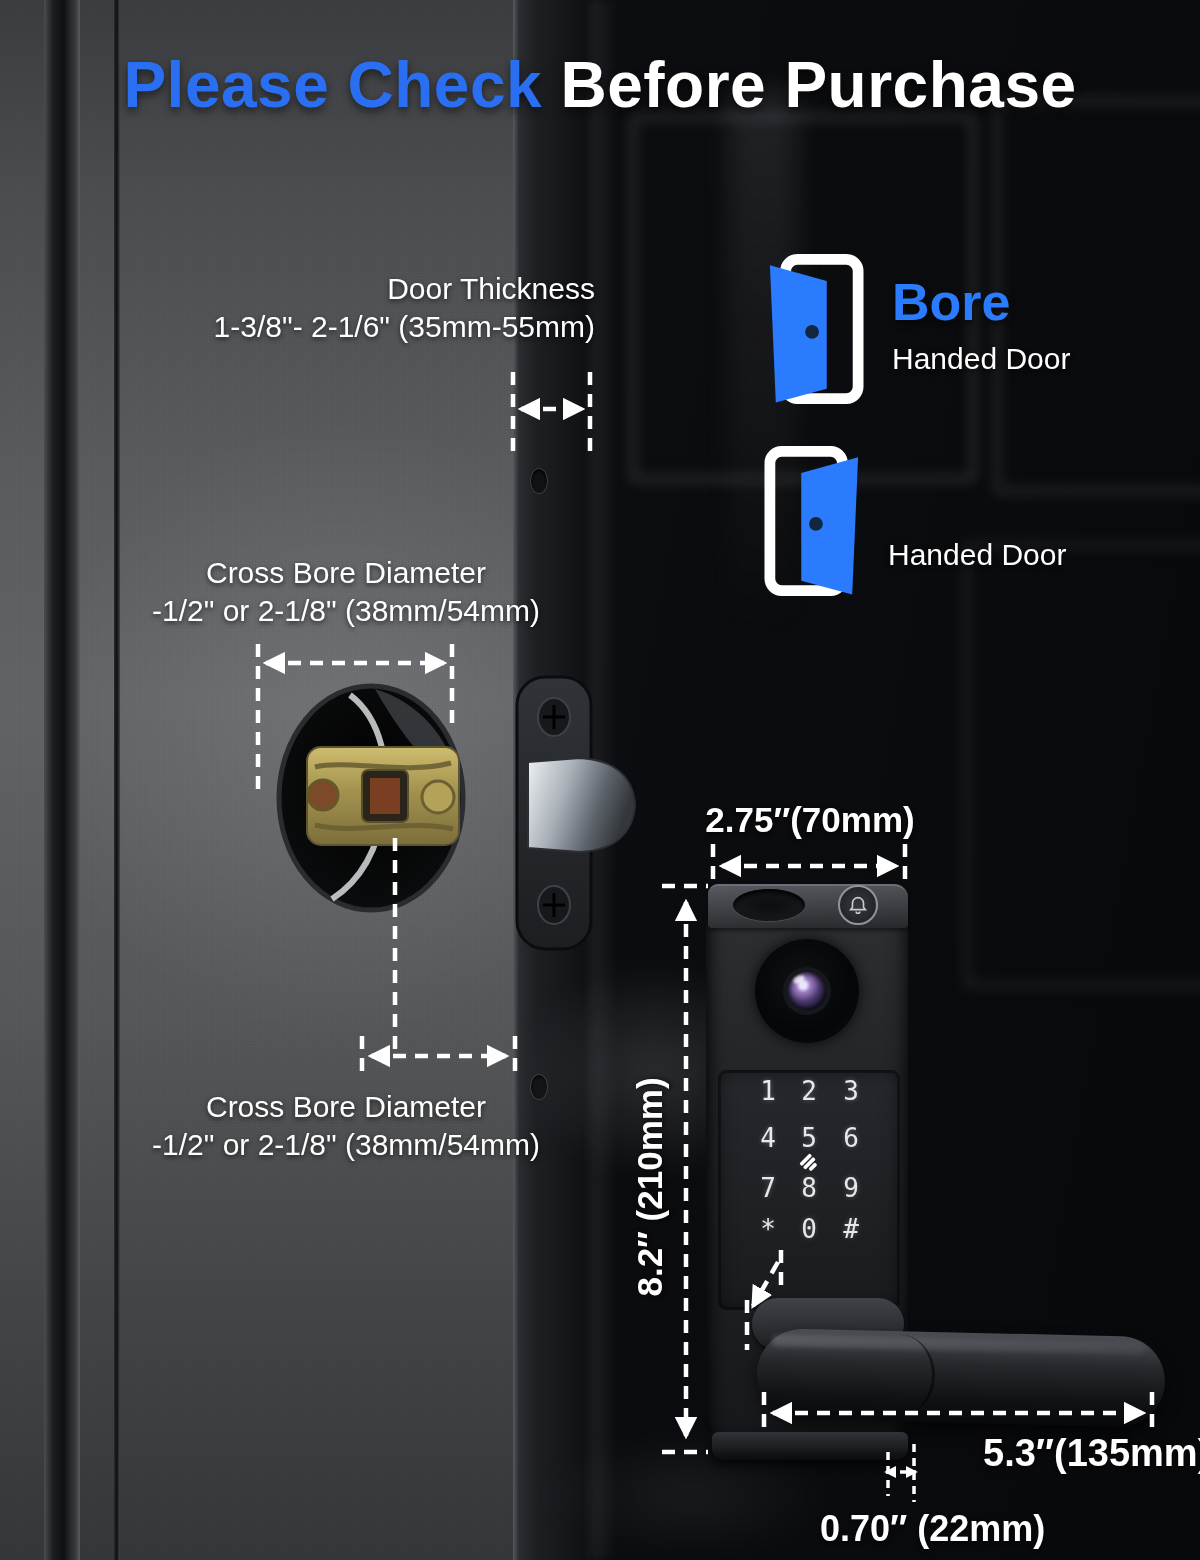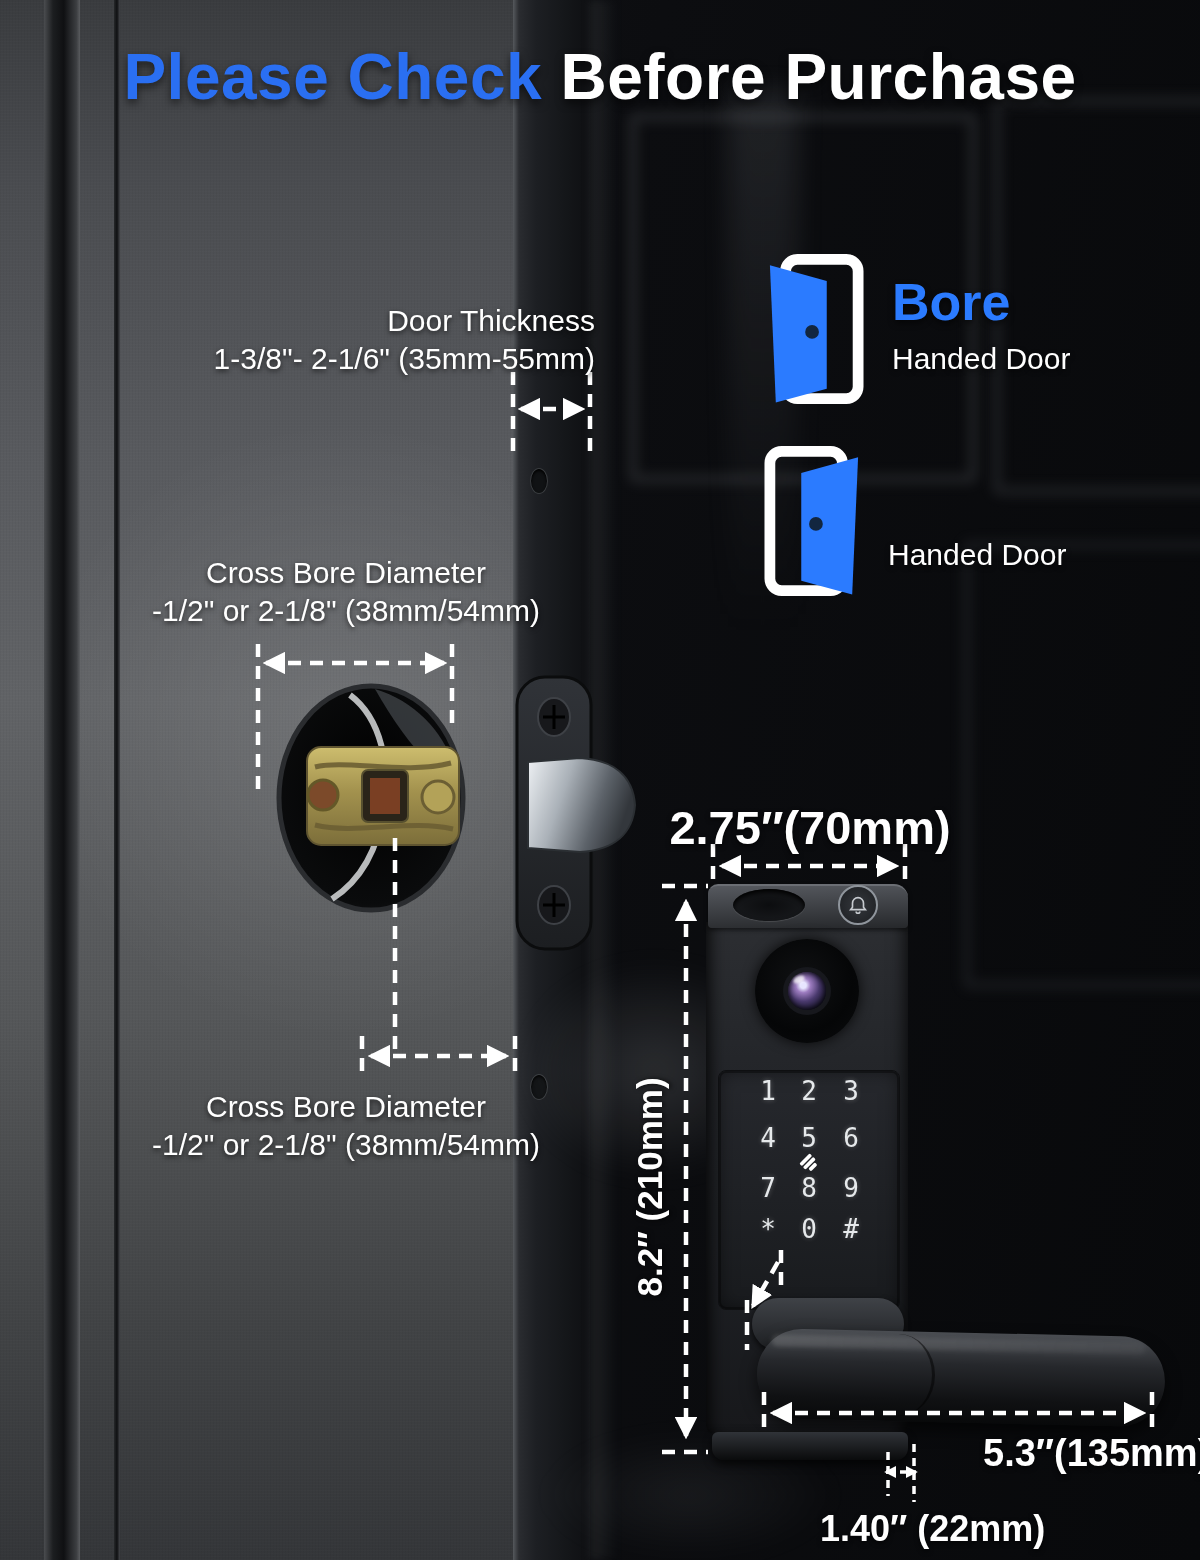--- a/index.html
+++ b/index.html
@@ -46,32 +46,32 @@
   .light-streak{
     left:728px;top:90px;width:70px;height:640px;
     background:linear-gradient(180deg,rgba(140,145,152,.16),transparent 85%);
     filter:blur(12px);
   }
   .smoke{border-radius:50%;filter:blur(14px);}
   .smoke.s1{left:520px;top:960px;width:270px;height:220px;background:radial-gradient(closest-side,rgba(205,210,215,.17),transparent);}
   .smoke.s2{left:540px;top:1430px;width:300px;height:130px;background:radial-gradient(closest-side,rgba(205,210,215,.08),transparent);}
   
   .title{
-    left:0;top:40px;width:1200px;text-align:center;
+    left:0;top:48px;width:1200px;text-align:center;
     font-size:64px;font-weight:bold;letter-spacing:.5px;
     text-shadow:0 4px 8px rgba(0,0,0,.55);white-space:nowrap;
   }
   .title .hl{color:#2a6ff2;}
   
   .note{font-size:30px;line-height:38px;color:#fff;text-shadow:0 2px 5px rgba(0,0,0,.65);}
   .dim{font-weight:bold;text-shadow:0 2px 5px rgba(0,0,0,.7);white-space:nowrap;}
-  .door-thickness{right:605px;top:270px;text-align:right;white-space:nowrap;margin-top:32px;}
+  .door-thickness{right:605px;top:270px;text-align:right;white-space:nowrap;}
   .cross-top{left:346px;top:554px;transform:translateX(-50%);text-align:center;white-space:nowrap;}
   .cross-bottom{left:346px;top:1088px;transform:translateX(-50%);text-align:center;white-space:nowrap;}
-  .dim-width{left:810px;top:800px;transform:translateX(-50%);font-size:47px;}
+  .dim-width{left:810px;top:800px;transform:translateX(-50%);font-size:35px;}
   .dim-height{
     left:650px;top:1187px;font-size:35px;
     transform:translate(-50%,-50%) rotate(-90deg);
   }
   .dim-backset{left:795px;top:1252px;font-size:34px;}
   .dim-handle{left:983px;top:1432px;font-size:38px;}
   .dim-edge{left:820px;top:1508px;font-size:36px;}
   
   .hand-title{font-size:52px;font-weight:bold;color:#2b7bff;text-shadow:0 3px 6px rgba(0,0,0,.6);}
   .hand-sub{font-size:30px;color:#fff;text-shadow:0 2px 5px rgba(0,0,0,.6);}
@@ -340,15 +340,15 @@
   <svg class="abs" style="left:764px;top:446px;" width="98" height="152" viewBox="0 0 100 152">
     <rect x="6" y="4" width="74" height="142" rx="12" fill="none" stroke="#fff" stroke-width="11"></rect>
     <polygon points="96,10 38,26 38,136 90,150" fill="#2b7bff"></polygon>
     <circle cx="53" cy="78" r="7" fill="#12263f"></circle>
   </svg>
   <div class="abs hand-sub" style="left:888px;top:538px;">Handed Door</div>
 
   <div class="abs dim dim-width">2.75″(70mm)</div>
   <div class="abs dim dim-height">8.2″ (210mm)</div>
   <div class="abs dim dim-handle">5.3″(135mm)</div>
-  <div class="abs dim dim-edge">1.40″ (22mm)</div>
+  <div class="abs dim dim-edge">0.70″ (22mm)</div>
 
 </div>
 
 </body></html>

